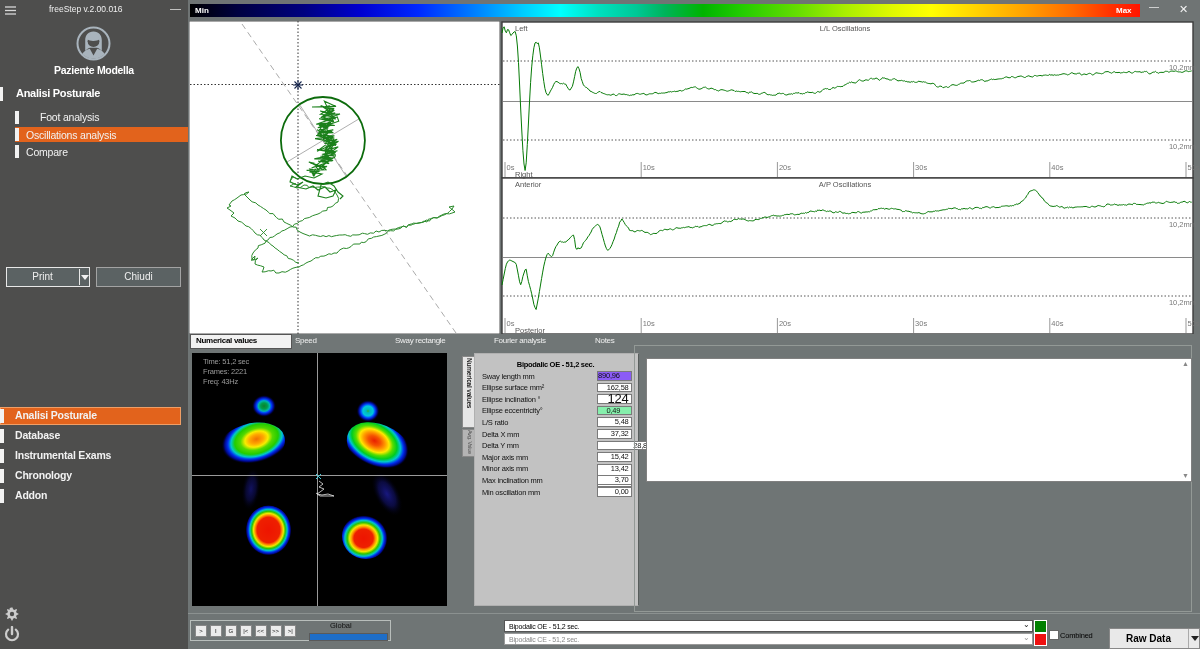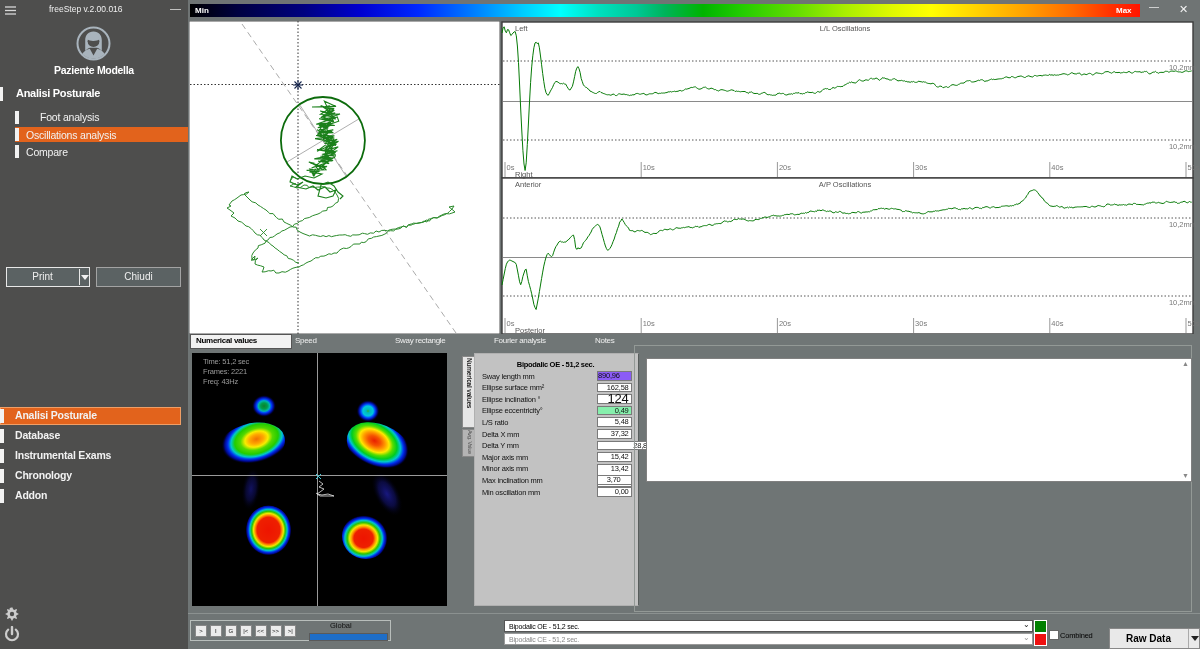--- a/index.html
+++ b/index.html
@@ -255,33 +255,33 @@
 <div class="abs" style="left:462px;top:429px;width:12px;height:28px;background:#b4b4b4;border:1px solid #888;border-right:none;box-sizing:border-box;"></div>
 <div class="abs" style="left:463px;top:430px;width:10px;height:27px;writing-mode:vertical-rl;font-size:5.5px;letter-spacing:-0.2px;color:#555;overflow:hidden;white-space:nowrap;">Avg. Value</div>
 <div class="abs" style="left:474px;top:360px;width:163px;text-align:center;font-size:7.5px;letter-spacing:-0.3px;font-weight:bold;color:#000;">Bipodalic OE - 51,2 sec.</div>
 <div class="abs" style="left:482px;top:371.5px;font-size:7.5px;letter-spacing:-0.2px;color:#111;">Sway length mm</div>
 <div class="abs" style="left:597px;top:371.0px;width:34.6px;height:9.5px;background:#8b5cf6;border:1px solid #7a7a7a;box-sizing:border-box;font-size:7.5px;letter-spacing:-0.2px;color:#111;text-align:right;padding-right:20px;line-height:8px;">890,96</div>
 <div class="abs" style="left:482px;top:383.1px;font-size:7.5px;letter-spacing:-0.2px;color:#111;">Ellipse surface mm²</div>
 <div class="abs" style="left:597px;top:382.6px;width:34.6px;height:9.5px;background:#fff;border:1px solid #7a7a7a;box-sizing:border-box;font-size:7.5px;letter-spacing:-0.2px;color:#111;text-align:right;padding-right:2px;line-height:8px;">162,58</div>
 <div class="abs" style="left:482px;top:394.7px;font-size:7.5px;letter-spacing:-0.2px;color:#111;">Ellipse inclination °</div>
 <div class="abs" style="left:597px;top:394.2px;width:34.6px;height:9.5px;background:#fff;border:1px solid #7a7a7a;box-sizing:border-box;font-size:13px;letter-spacing:-0.2px;color:#111;text-align:right;padding-right:2px;line-height:8px;">124</div>
 <div class="abs" style="left:482px;top:406.3px;font-size:7.5px;letter-spacing:-0.2px;color:#111;">Ellipse eccentricity°</div>
-<div class="abs" style="left:597px;top:405.8px;width:34.6px;height:9.5px;background:#86efac;border:1px solid #7a7a7a;box-sizing:border-box;font-size:7.5px;letter-spacing:-0.2px;color:#111;text-align:right;padding-right:2px;line-height:8px;">0,49</div>
+<div class="abs" style="left:597px;top:405.8px;width:34.6px;height:9.5px;background:#86efac;border:1px solid #7a7a7a;box-sizing:border-box;font-size:7.5px;letter-spacing:-0.2px;color:#111;text-align:center;padding-right:2px;line-height:8px;">0,49</div>
 <div class="abs" style="left:482px;top:417.9px;font-size:7.5px;letter-spacing:-0.2px;color:#111;">L/S ratio</div>
 <div class="abs" style="left:597px;top:417.4px;width:34.6px;height:9.5px;background:#fff;border:1px solid #7a7a7a;box-sizing:border-box;font-size:7.5px;letter-spacing:-0.2px;color:#111;text-align:right;padding-right:2px;line-height:8px;">5,48</div>
 <div class="abs" style="left:482px;top:429.5px;font-size:7.5px;letter-spacing:-0.2px;color:#111;">Delta X mm</div>
 <div class="abs" style="left:597px;top:429.0px;width:34.6px;height:9.5px;background:#fff;border:1px solid #7a7a7a;box-sizing:border-box;font-size:7.5px;letter-spacing:-0.2px;color:#111;text-align:right;padding-right:2px;line-height:8px;">37,32</div>
 <div class="abs" style="left:482px;top:441.1px;font-size:7.5px;letter-spacing:-0.2px;color:#111;">Delta Y mm</div>
 <div class="abs" style="left:597px;top:440.6px;width:57px;height:9.5px;background:#fff;border:1px solid #7a7a7a;box-sizing:border-box;font-size:7.5px;letter-spacing:-0.2px;color:#111;text-align:right;padding-right:2px;line-height:8px;">28,82</div>
 <div class="abs" style="left:482px;top:452.7px;font-size:7.5px;letter-spacing:-0.2px;color:#111;">Major axis mm</div>
 <div class="abs" style="left:597px;top:452.2px;width:34.6px;height:9.5px;background:#fff;border:1px solid #7a7a7a;box-sizing:border-box;font-size:7.5px;letter-spacing:-0.2px;color:#111;text-align:right;padding-right:2px;line-height:8px;">15,42</div>
 <div class="abs" style="left:482px;top:464.3px;font-size:7.5px;letter-spacing:-0.2px;color:#111;">Minor axis mm</div>
 <div class="abs" style="left:597px;top:463.8px;width:34.6px;height:23px;background:#fff;border:1px solid #7a7a7a;box-sizing:border-box;font-size:7.5px;letter-spacing:-0.2px;color:#111;text-align:right;padding-right:2px;line-height:8px;">13,42</div>
 <div class="abs" style="left:482px;top:475.9px;font-size:7.5px;letter-spacing:-0.2px;color:#111;">Max inclination mm</div>
-<div class="abs" style="left:597px;top:475.4px;width:34.6px;height:9.5px;background:#fff;border:1px solid #7a7a7a;box-sizing:border-box;font-size:7.5px;letter-spacing:-0.2px;color:#111;text-align:right;padding-right:10px;line-height:8px;">3,70</div>
+<div class="abs" style="left:597px;top:475.4px;width:34.6px;height:9.5px;background:#fff;border:1px solid #7a7a7a;box-sizing:border-box;font-size:7.5px;letter-spacing:-0.2px;color:#111;text-align:right;padding-right:2px;line-height:8px;">3,70</div>
 <div class="abs" style="left:482px;top:487.5px;font-size:7.5px;letter-spacing:-0.2px;color:#111;">Min oscillation mm</div>
 <div class="abs" style="left:597px;top:487.0px;width:34.6px;height:9.5px;background:#fff;border:1px solid #7a7a7a;box-sizing:border-box;font-size:7.5px;letter-spacing:-0.2px;color:#111;text-align:right;padding-right:2px;line-height:8px;">0,00</div>
 <div class="abs" style="left:634px;top:345px;width:558px;height:267px;border:1px solid #939996;box-sizing:border-box;"></div>
 <div class="abs" style="left:646px;top:358px;width:546px;height:124px;background:#fff;border:1px solid #808080;box-sizing:border-box;"></div>
 <div class="abs" style="left:1182px;top:360px;font-size:7px;color:#888;">▲</div>
 <div class="abs" style="left:1182px;top:472px;font-size:7px;color:#888;">▼</div>
 <div class="abs" style="left:188px;top:613px;width:1012px;height:36px;background:#6f7575;border-top:1px solid #8b9190;"></div>
 <div class="abs" style="left:190px;top:620px;width:201px;height:21px;border:1px solid #b8bebb;box-sizing:border-box;"></div>
 <div class="abs" style="left:195.0px;top:625px;width:12px;height:12px;background:#ececec;border:1px solid #888;box-sizing:border-box;font-size:6px;color:#111;text-align:center;line-height:10px;">&gt;</div>
 <div class="abs" style="left:209.9px;top:625px;width:12px;height:12px;background:#ececec;border:1px solid #888;box-sizing:border-box;font-size:6px;color:#111;text-align:center;line-height:10px;">I</div>

